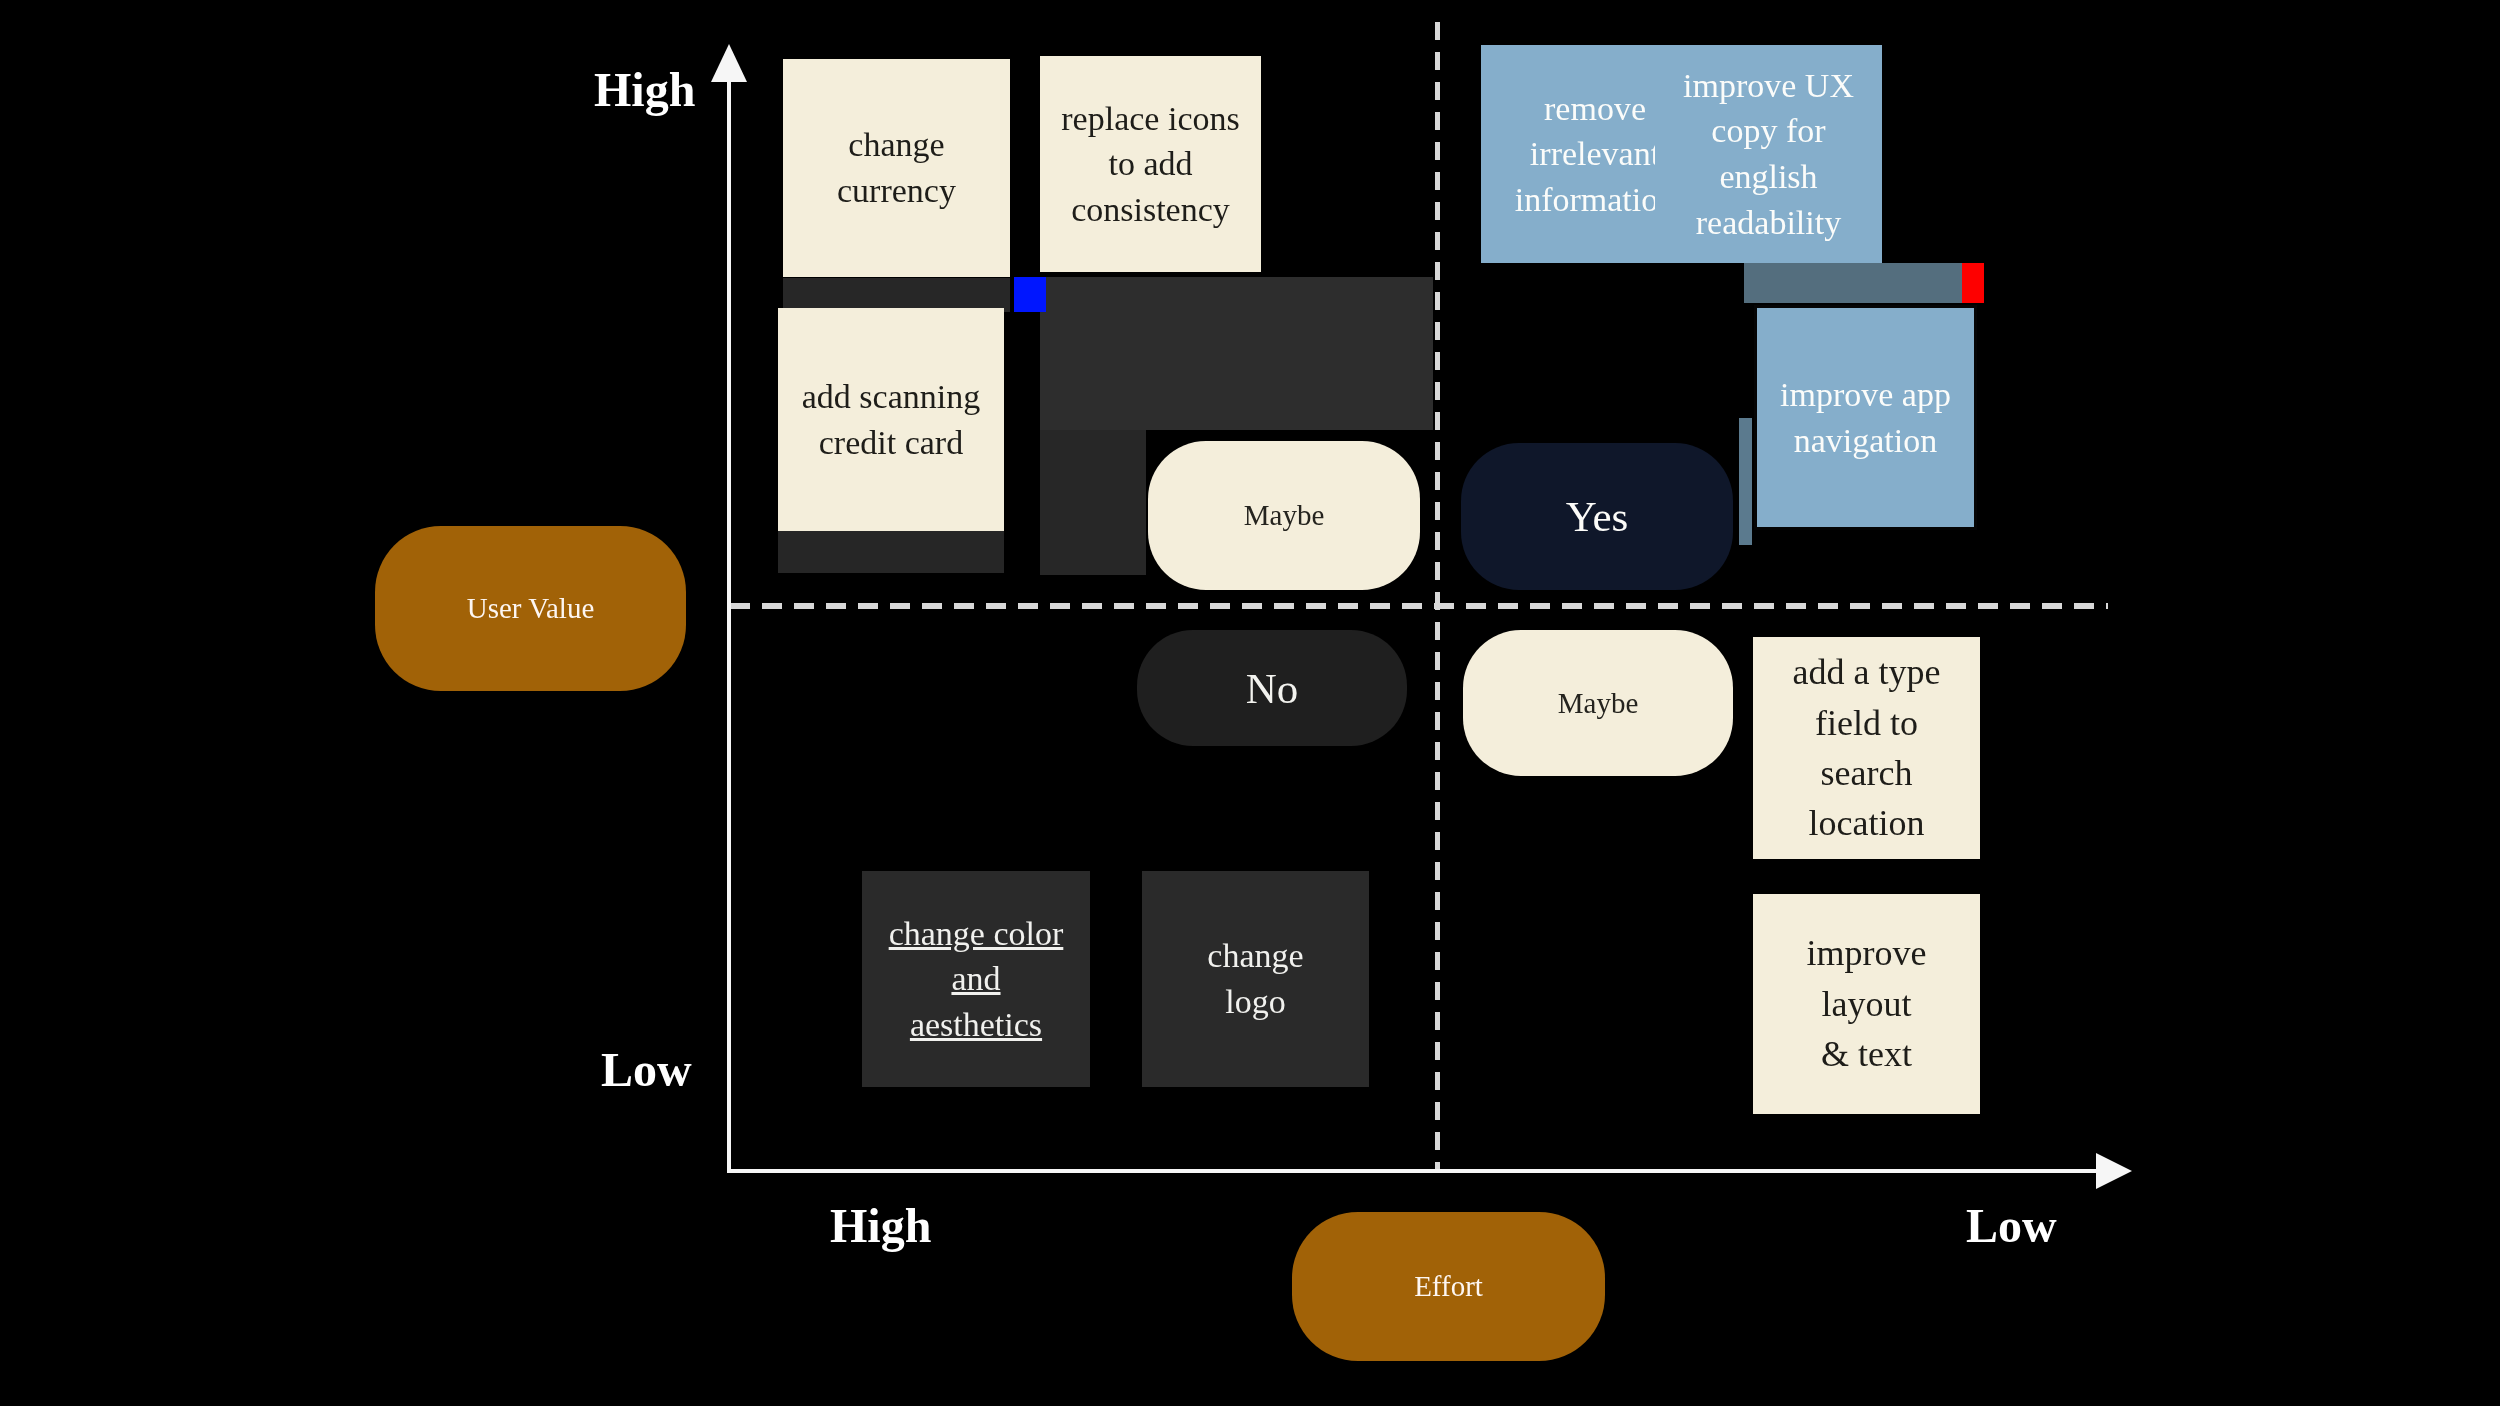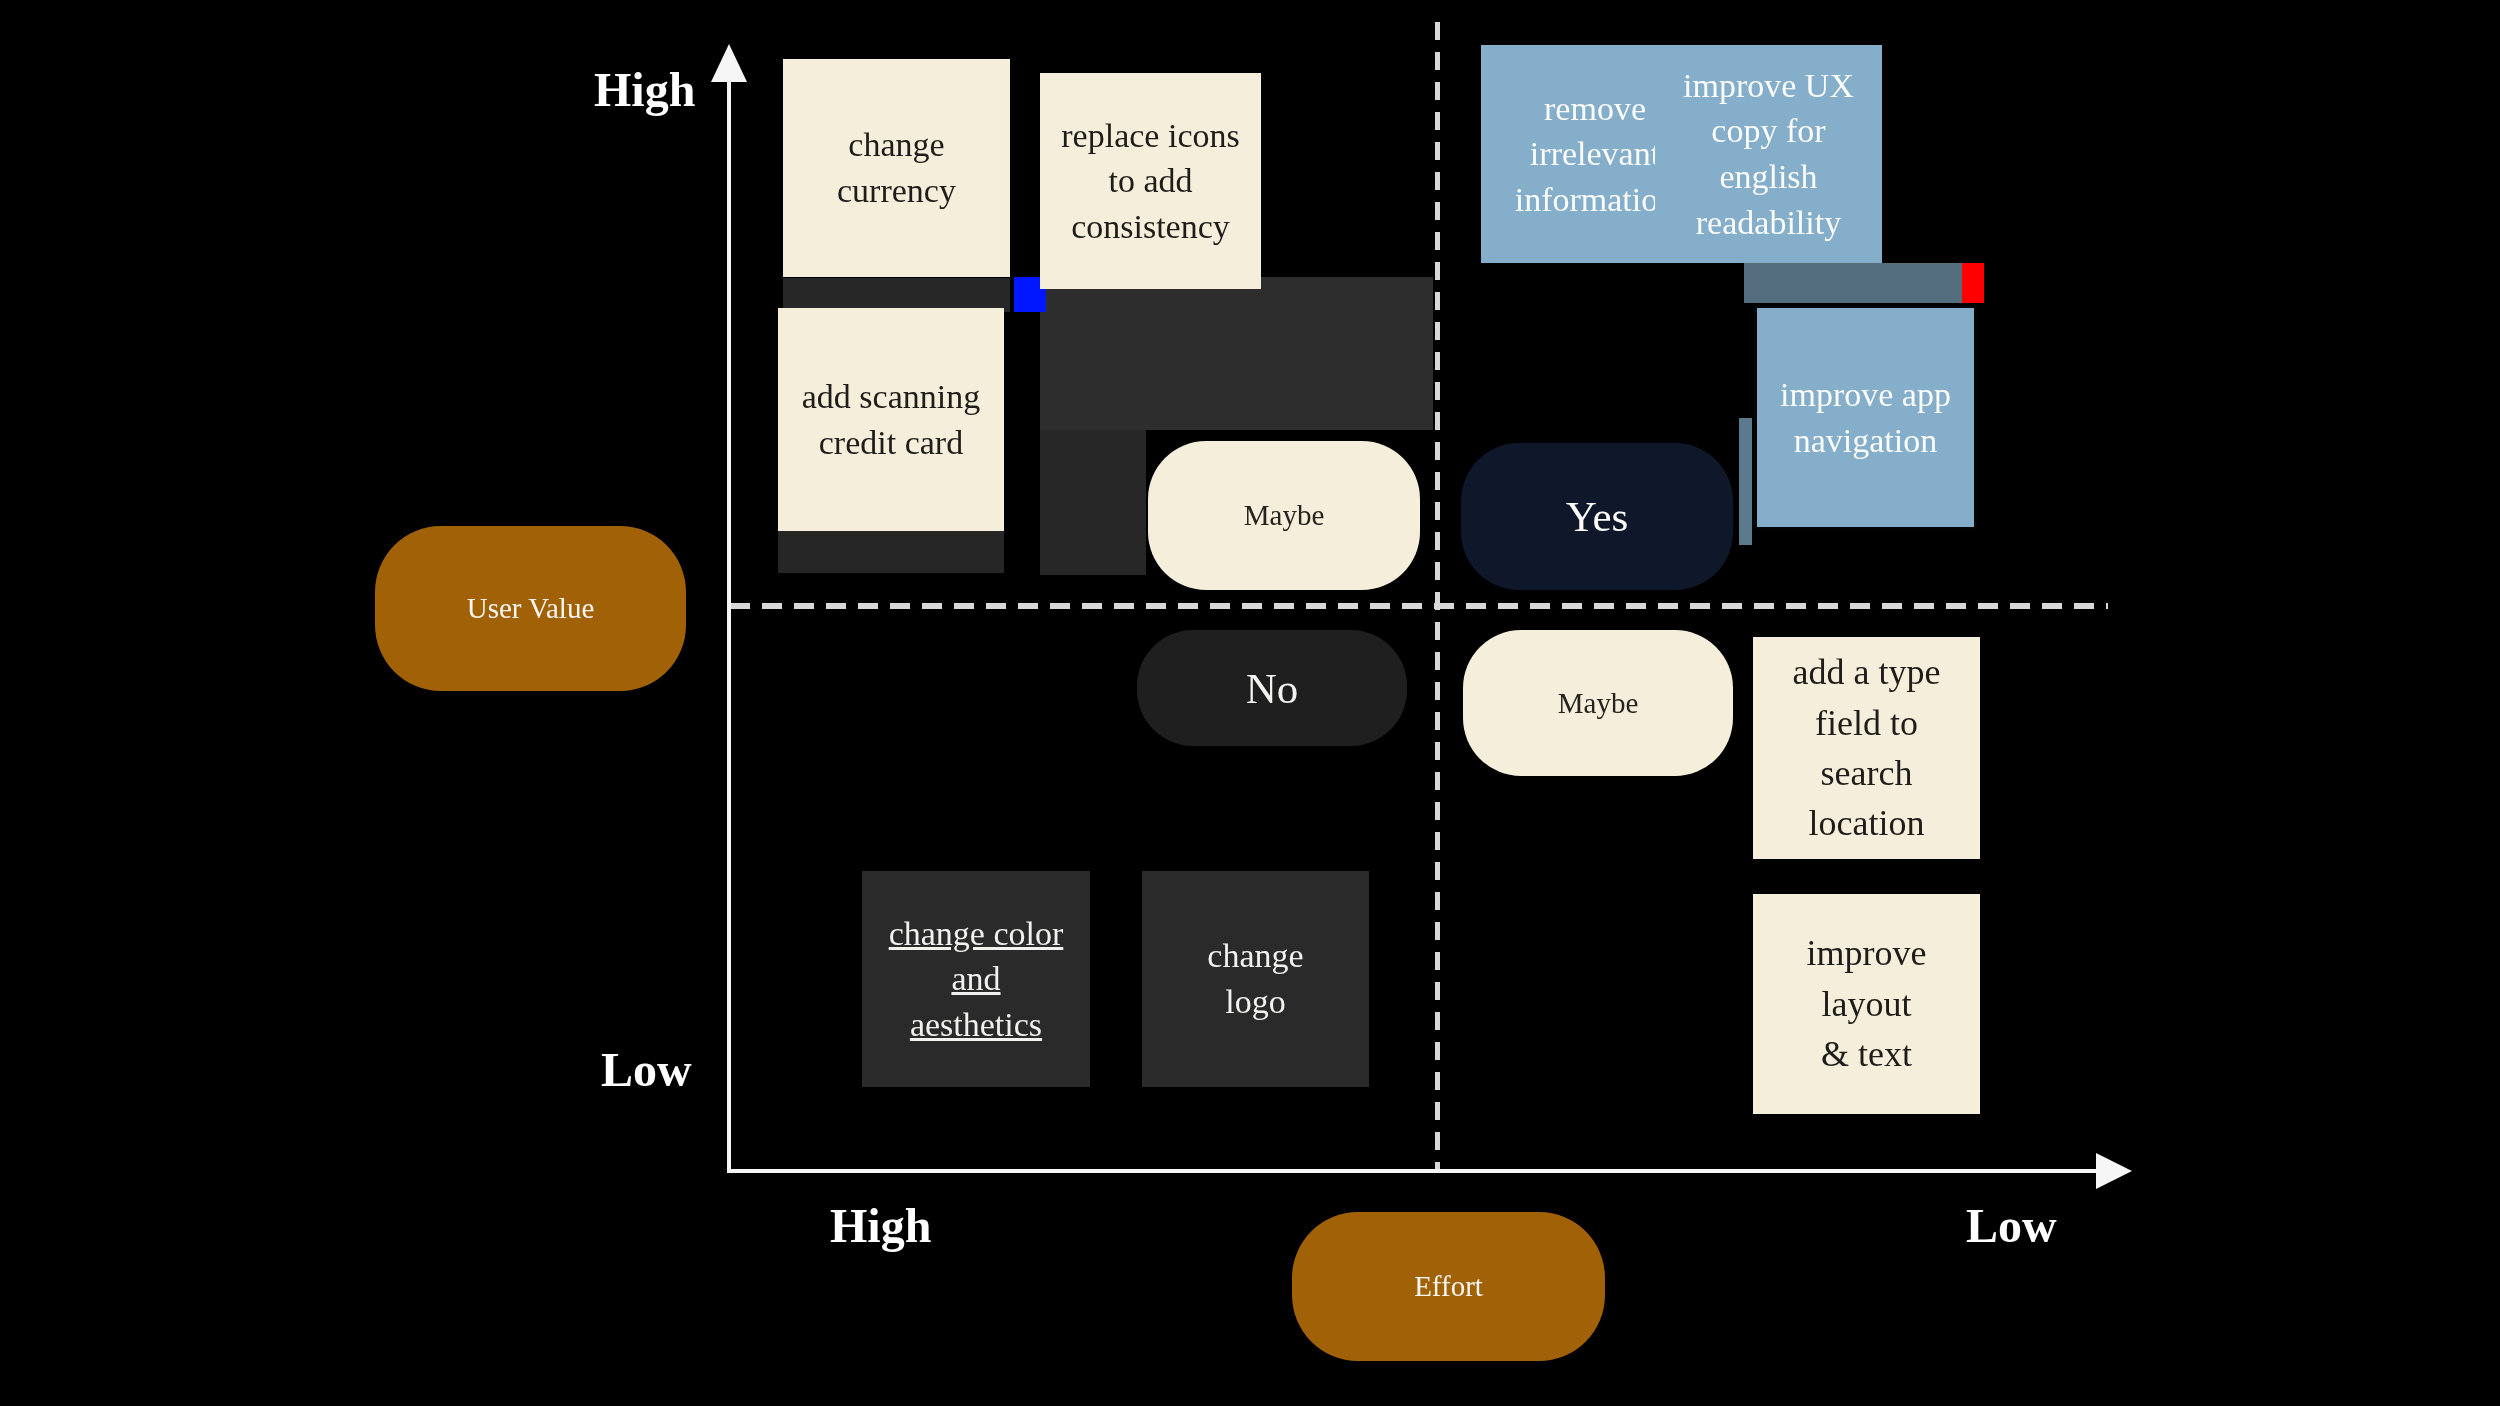--- a/index.html
+++ b/index.html
@@ -40,21 +40,21 @@
   #pill-yes{left:1461px;top:443px;width:272px;height:147px;}
   #pill-no{left:1137px;top:630px;width:270px;height:116px;text-align:center;}
   #pill-maybe-bottom{left:1463px;top:630px;width:270px;height:146px;}
   
   .note{position:absolute;display:flex;align-items:center;justify-content:center;
     text-align:center;white-space:pre-line;font-size:34px;line-height:1.34;z-index:3;box-sizing:border-box;}
   .note--cream{background:#f4eedb;color:#1e1d19;}
   .note--blue{background:#85aecb;color:#fbfcfa;}
   .note--dark{background:#2a2a2a;color:#f1f1ee;}
   #note-change-currency{left:783px;top:59px;width:227px;height:218px;}
-  #note-replace-icons{left:1040px;top:73px;width:221px;height:216px;}
+  #note-replace-icons{left:1040px;top:56px;width:221px;height:216px;}
   #note-add-scanning{left:778px;top:308px;width:226px;height:223px;}
   #note-remove-irrelevant{left:1481px;top:45px;width:228px;height:218px;}
   #note-improve-ux-copy{left:1655px;top:45px;width:227px;height:218px;}
   #note-improve-app-nav{left:1754px;top:305px;width:223px;height:225px;border:3px solid #050505;}
   #note-add-type-field{left:1753px;top:637px;width:227px;height:222px;font-size:36px;line-height:1.4;}
   #note-improve-layout{left:1753px;top:894px;width:227px;height:220px;font-size:36px;line-height:1.4;}
   #note-change-color{left:862px;top:871px;width:228px;height:216px;text-decoration:underline;}
   #note-change-logo{left:1142px;top:871px;width:227px;height:216px;}
   
   .shape{position:absolute;z-index:2;}

